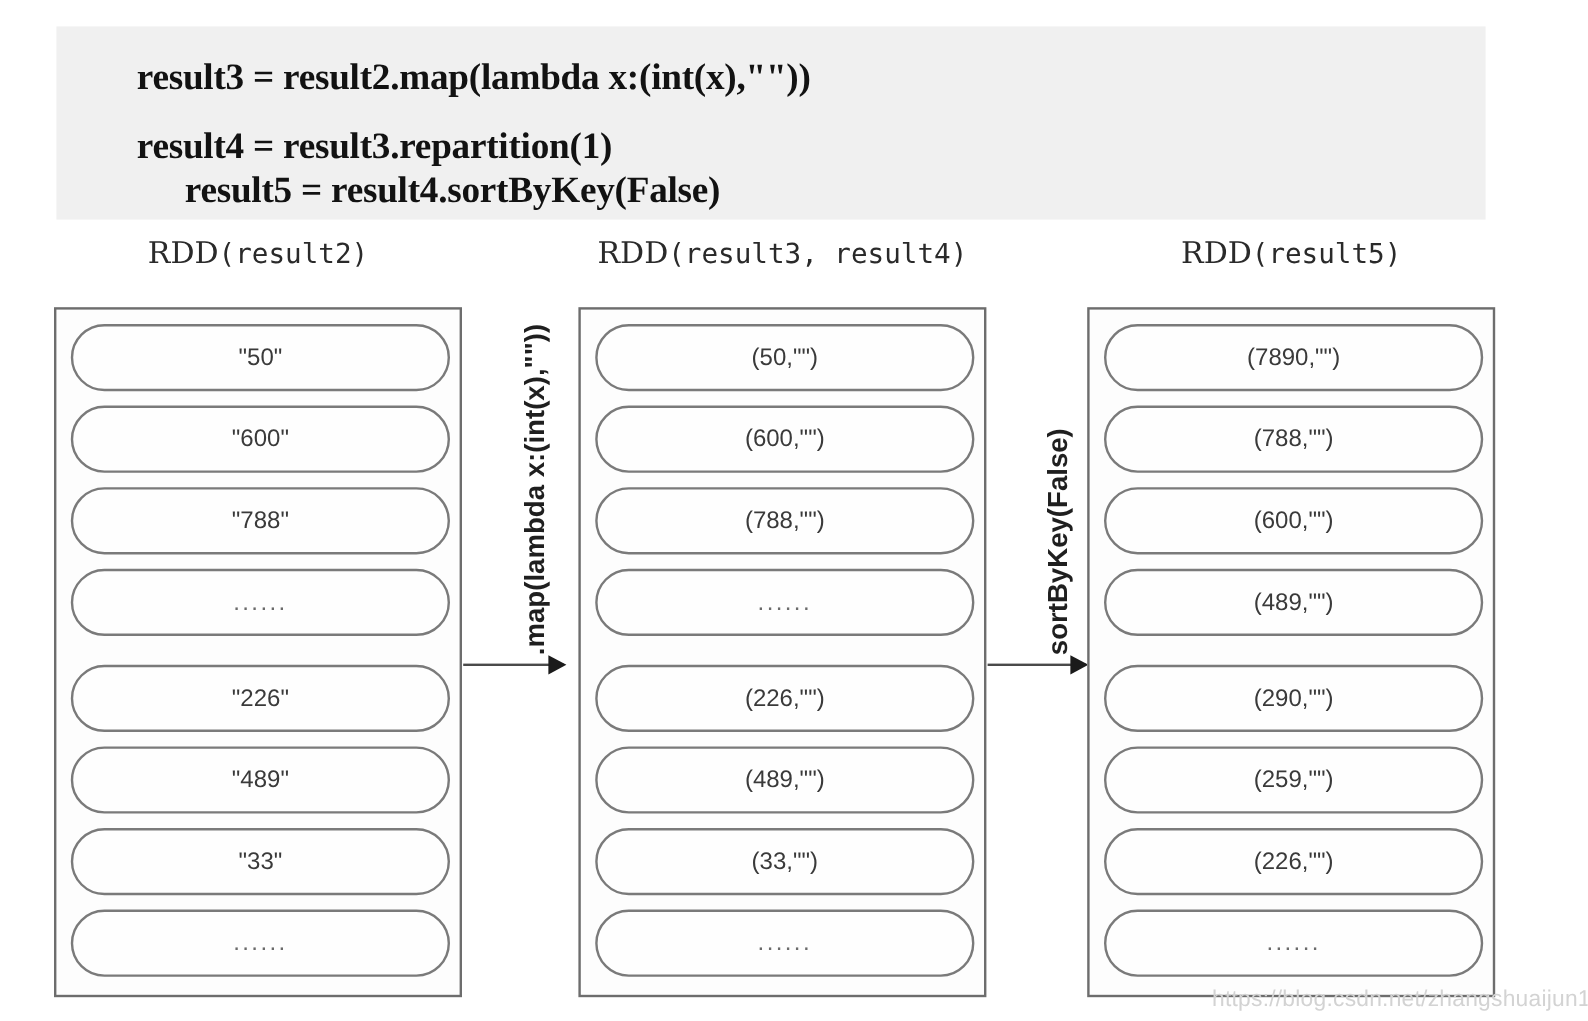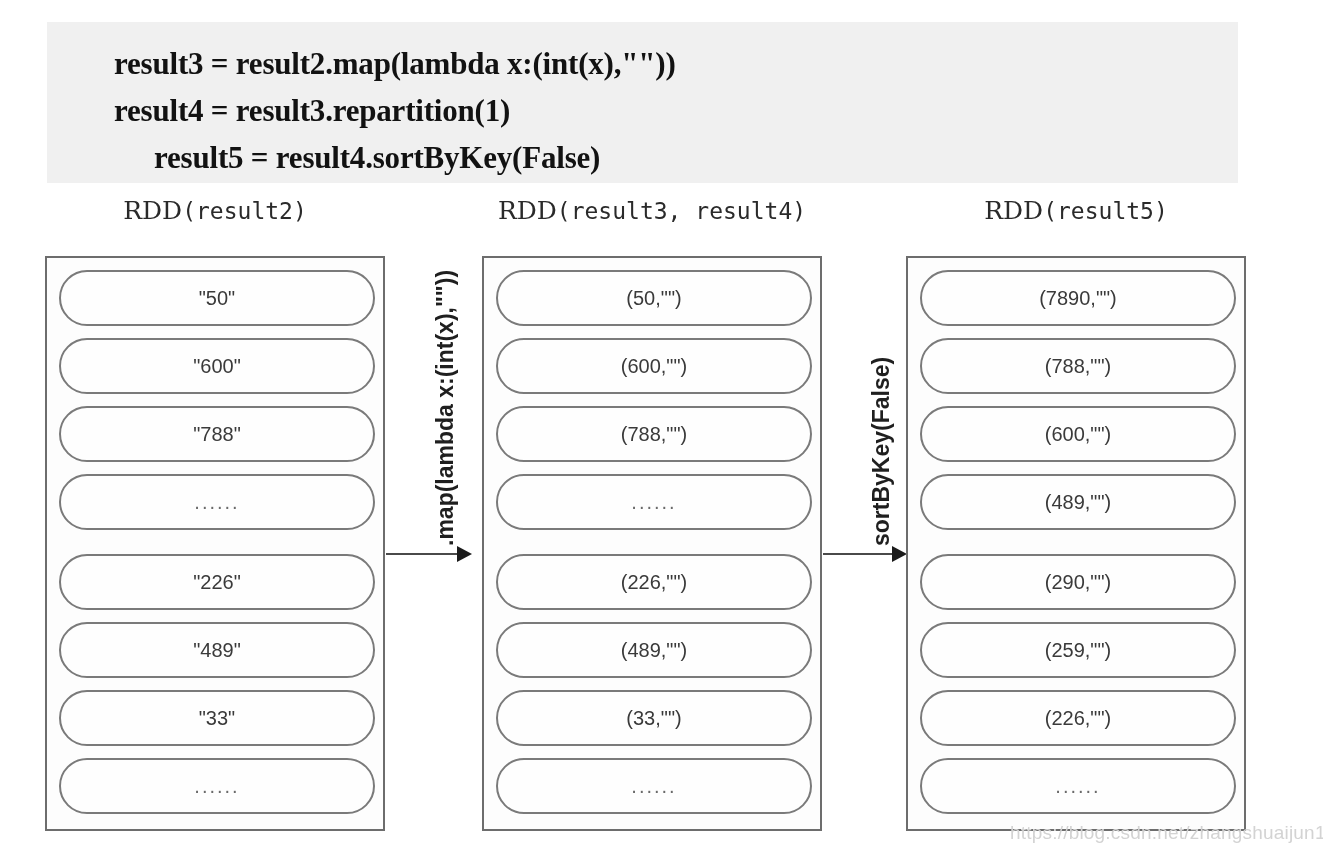--- a/index.html
+++ b/index.html
@@ -31,21 +31,21 @@
     left: 67px;
     font-family: "Liberation Serif", serif;
     font-weight: bold;
     font-size: 31px;
     line-height: 1;
     color: #121212;
     white-space: pre;
     letter-spacing: -0.2px;
   }
   #code-banner .code-line.l0 { top: 26px; }
-  #code-banner .code-line.l1 { top: 73px; }
+  #code-banner .code-line.l1 { top: 84px; }
   #code-banner .code-line.l2 { top: 120px; margin-left: 40px; }
 
   
   #diagram {
     position: absolute;
     left: 0;
     top: 196px;
     width: 1323px;
     height: 655px;
   }

